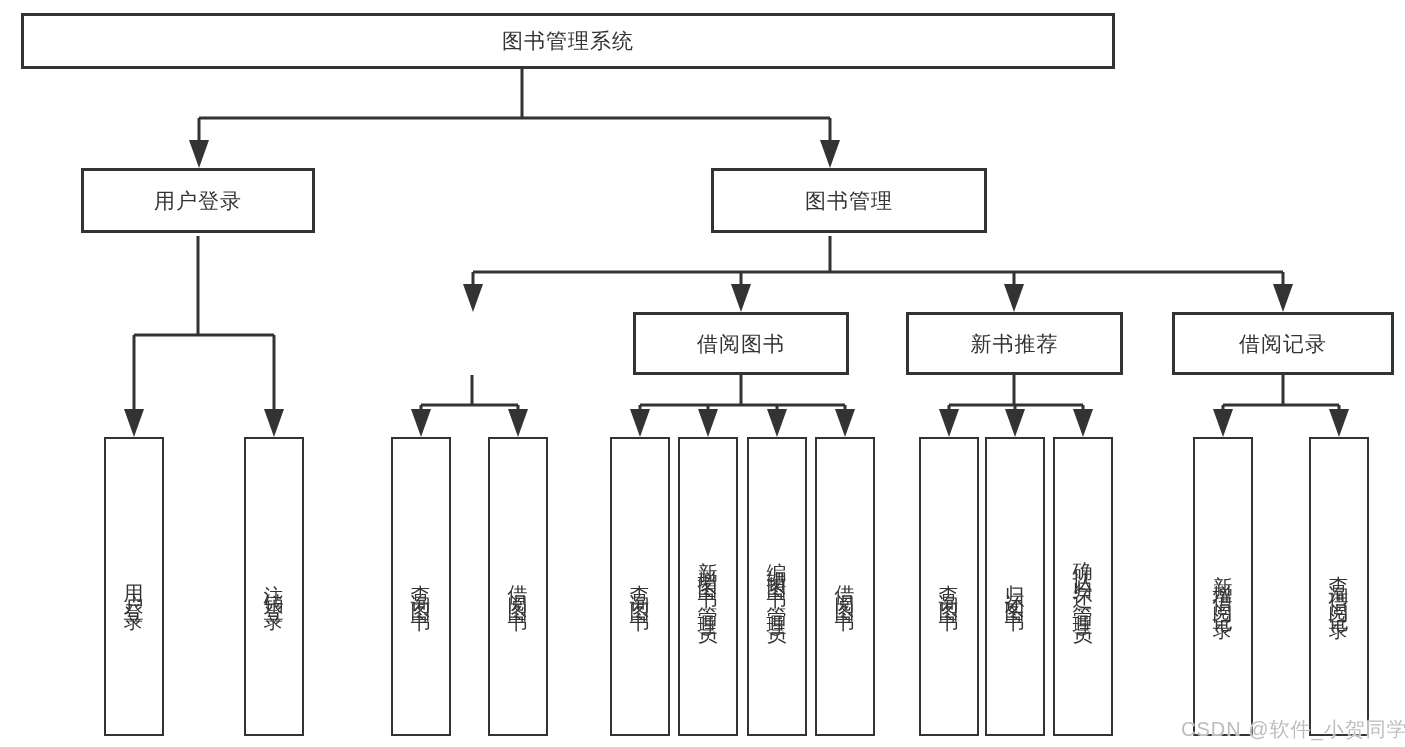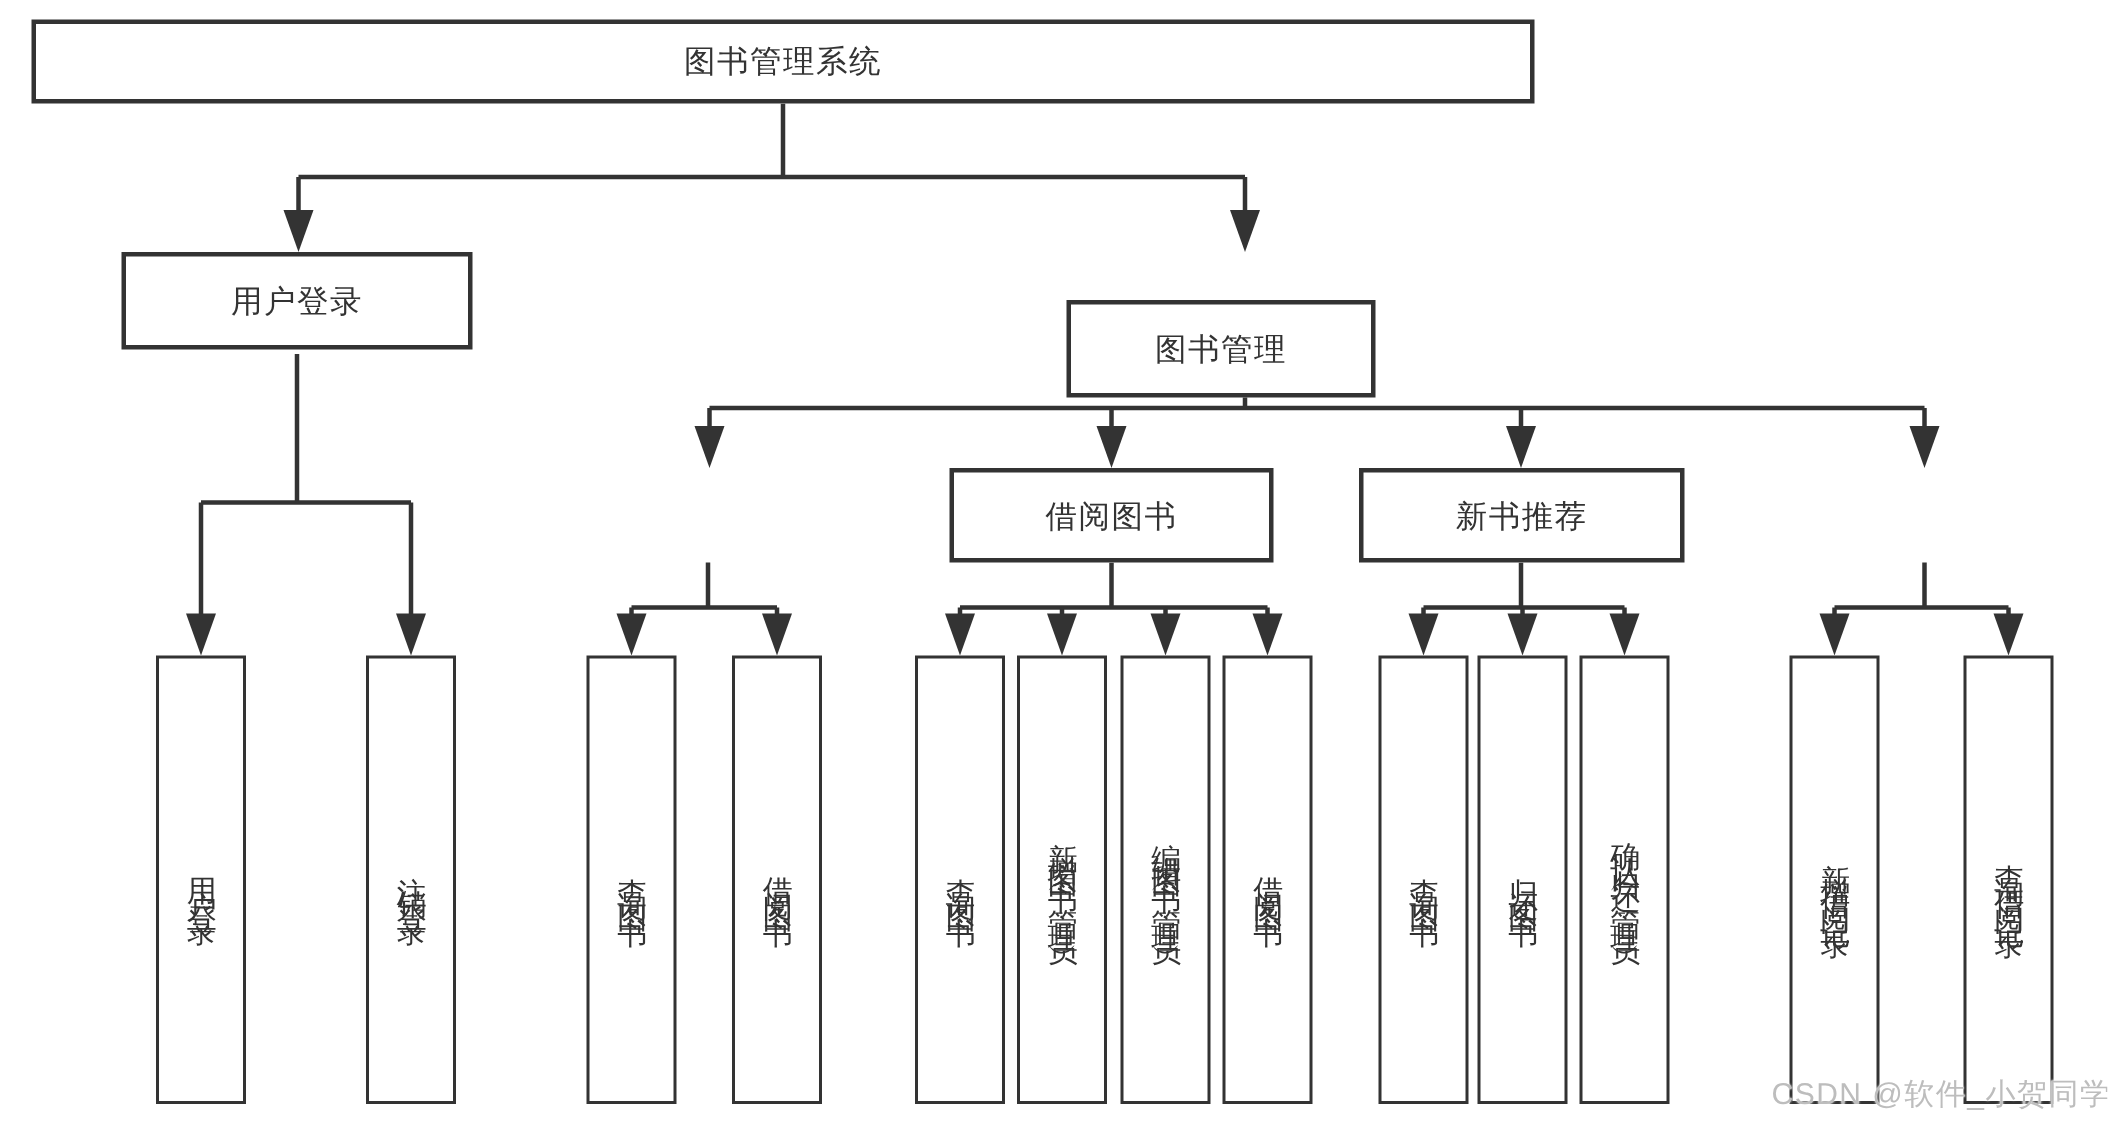--- a/index.html
+++ b/index.html
@@ -91,36 +91,39 @@
       <polygon points="767,409 787,409 777,437"></polygon>
       <polygon points="835,409 855,409 845,437"></polygon>
       <polygon points="939,409 959,409 949,437"></polygon>
       <polygon points="1005,409 1025,409 1015,437"></polygon>
       <polygon points="1073,409 1093,409 1083,437"></polygon>
       <polygon points="1213,409 1233,409 1223,437"></polygon>
       <polygon points="1329,409 1349,409 1339,437"></polygon>
     </g>
   </svg>
 
-  <div class="node" style="left:21px; top:13px; width:1002px; height:56px;">
+  <div class="node" style="left:21px; top:13px; width:1094px; height:56px;">
     <span>图书管理系统</span>
   </div>
 
   <div class="node" style="left:81px; top:168px; width:234px; height:65px;">
     <span>用户登录</span>
   </div>
-  <div class="node" style="left:711px; top:168px; width:206px; height:65px;margin-top:32px;">
+  <div class="node" style="left:711px; top:168px; width:276px; height:65px;">
     <span>图书管理</span>
   </div>
 
   <div class="node" style="left:633px; top:312px; width:216px; height:63px;">
     <span>借阅图书</span>
   </div>
   <div class="node" style="left:906px; top:312px; width:217px; height:63px;">
     <span>新书推荐</span>
+  </div>
+  <div class="node" style="left:1172px; top:312px; width:222px; height:63px;">
+    <span>借阅记录</span>
   </div>
 
   <div class="node leaf" style="left:104px; top:437px; width:60px; height:299px;">
     <span class="vtext">用户登录</span>
   </div>
   <div class="node leaf" style="left:244px; top:437px; width:60px; height:299px;">
     <span class="vtext">注销登录</span>
   </div>
 
   <div class="node leaf" style="left:391px; top:437px; width:60px; height:299px;">

